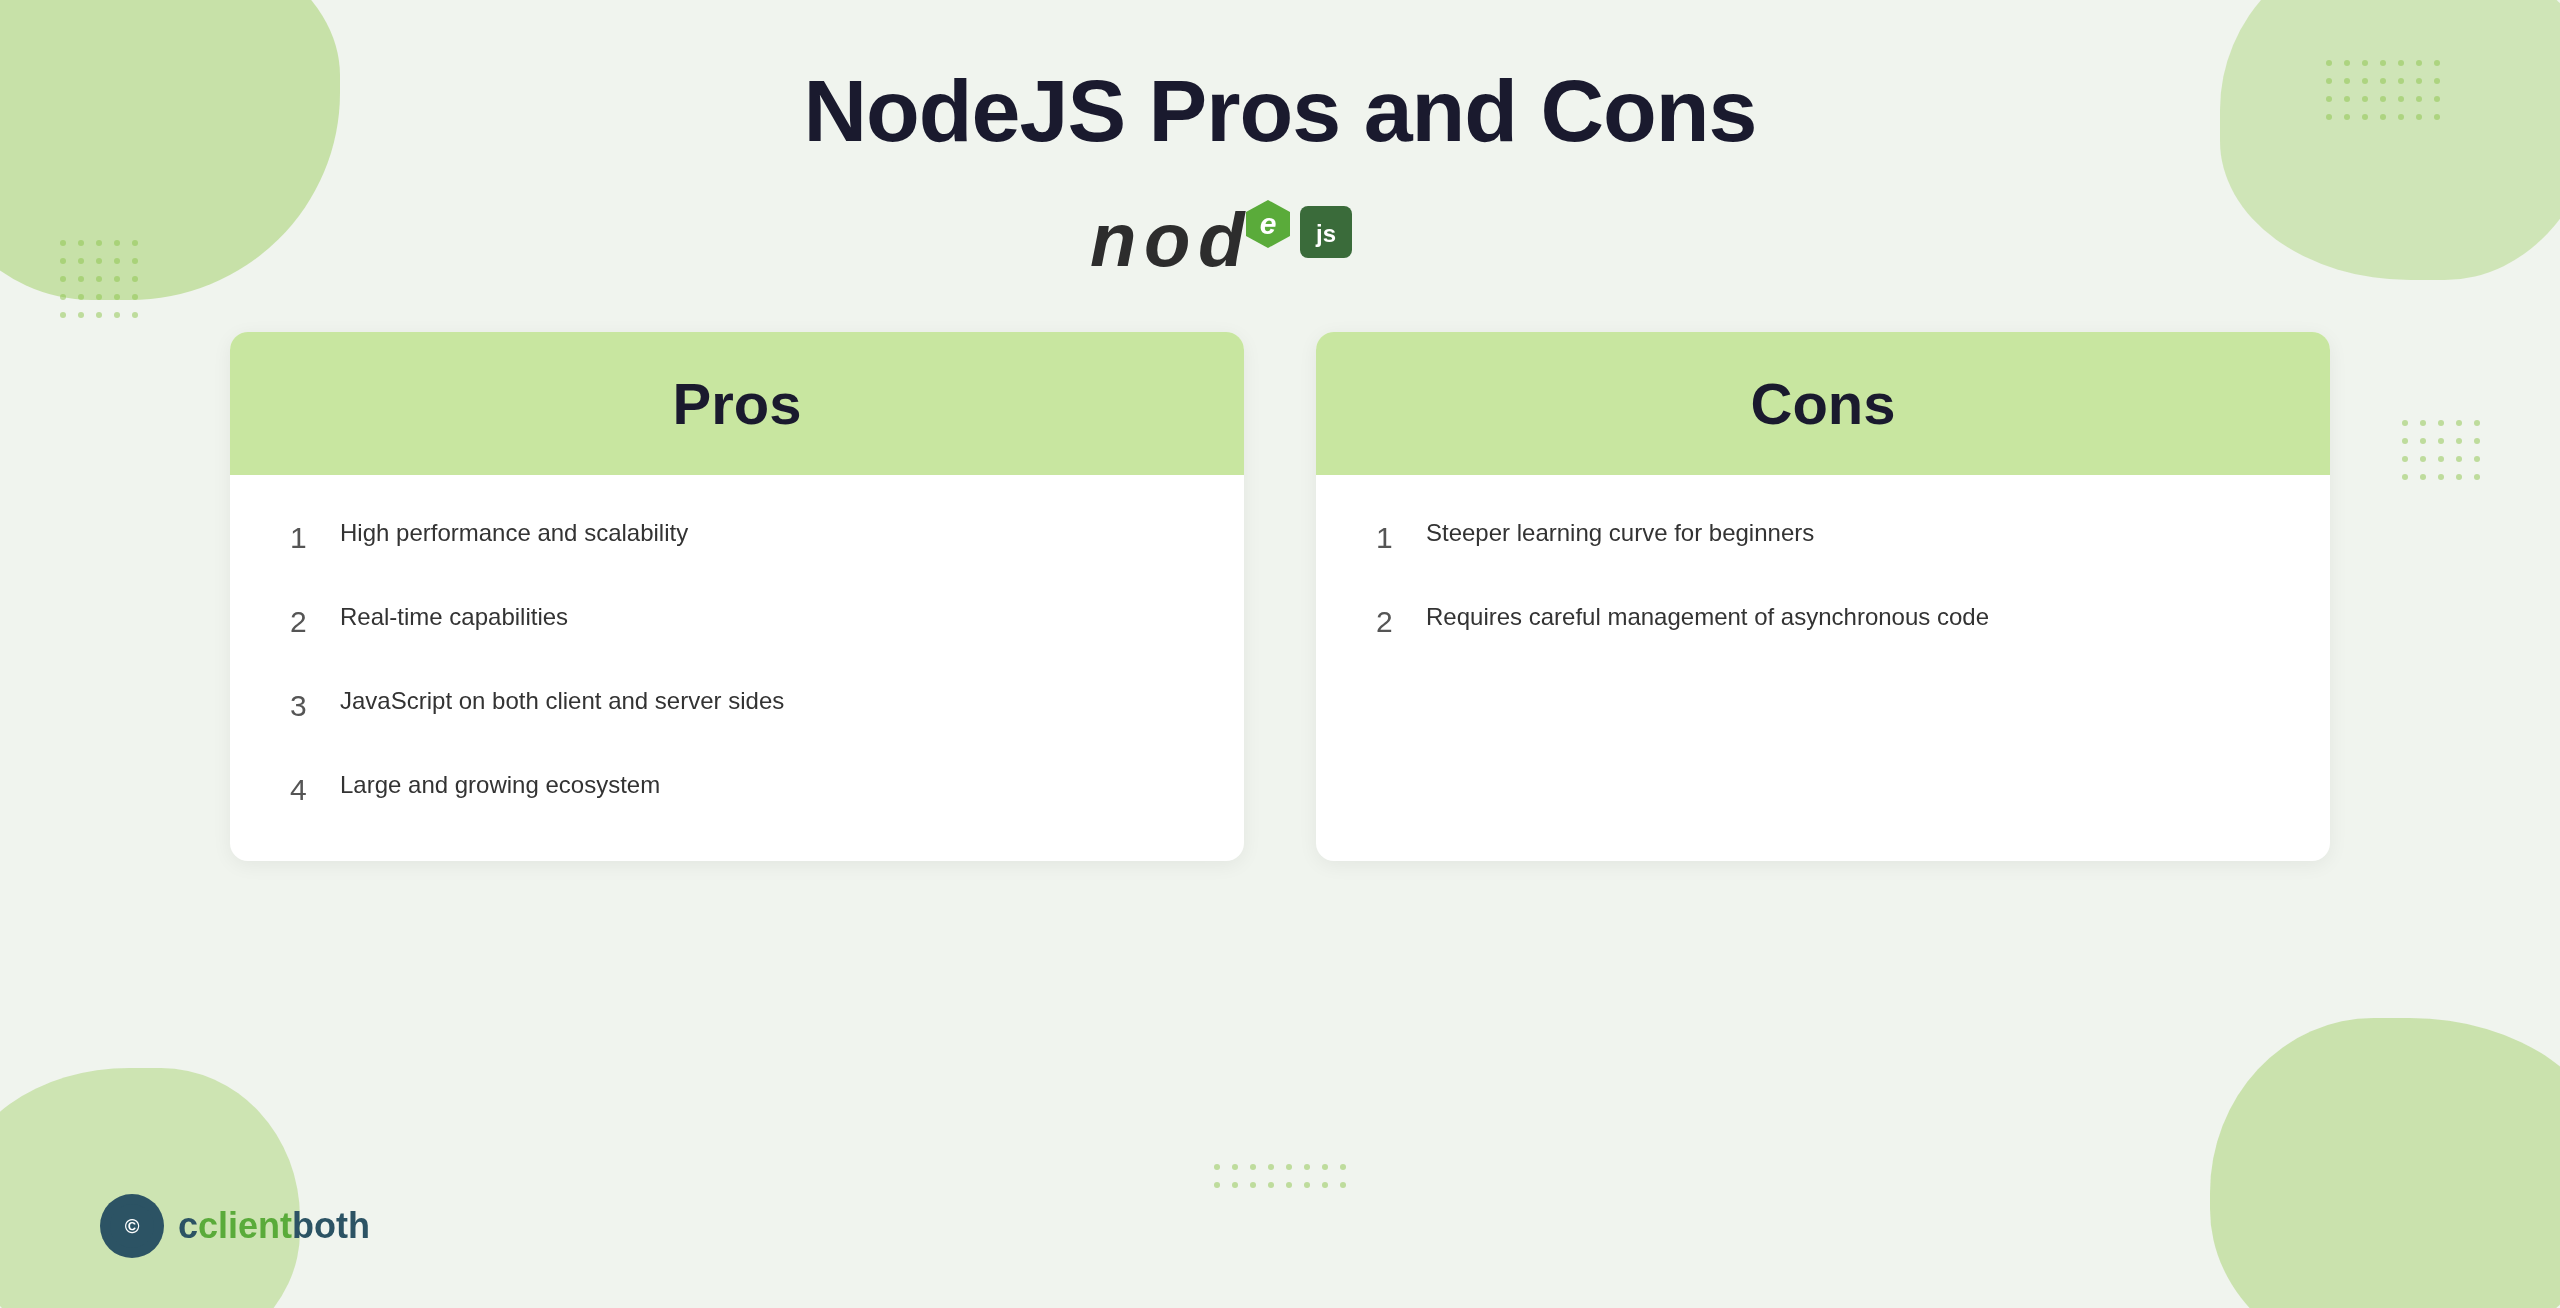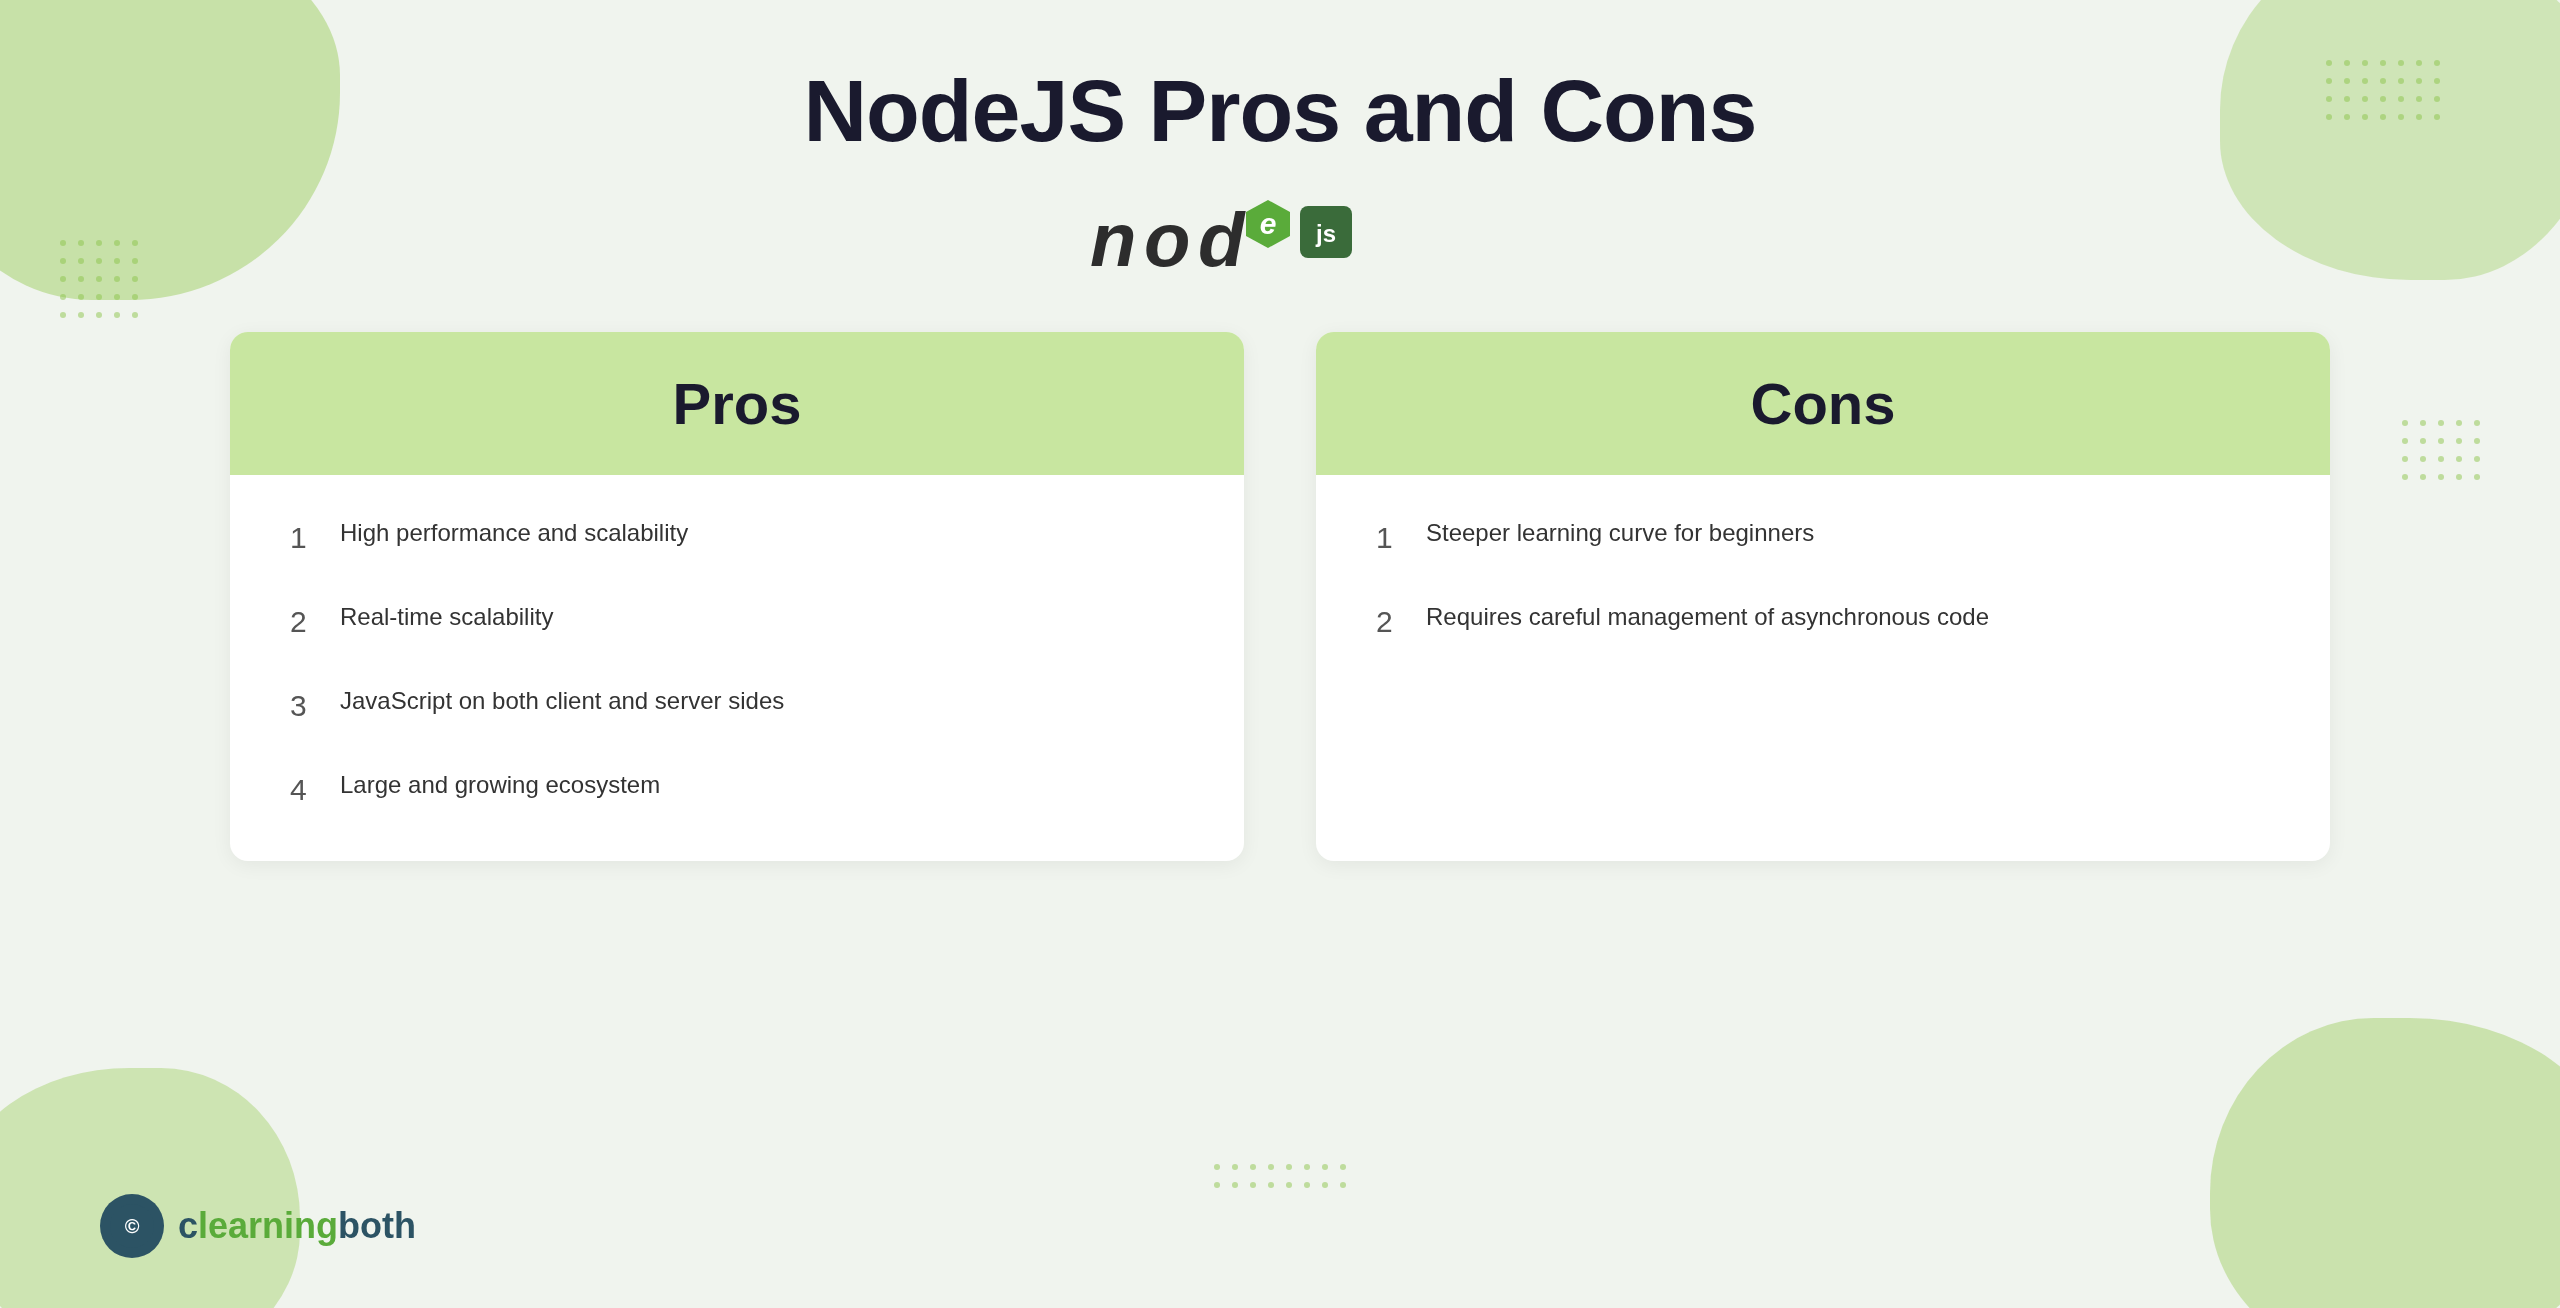--- a/index.html
+++ b/index.html
@@ -362,21 +362,21 @@
       </div>
       <div class="card-body">
 
         <div class="list-item">
           <span class="list-number">1</span>
           <span class="list-text">High performance and scalability</span>
         </div>
 
         <div class="list-item">
           <span class="list-number">2</span>
-          <span class="list-text">Real-time scalability</span>
+          <span class="list-text">Real-time capabilities</span>
         </div>
 
         <div class="list-item">
           <span class="list-number">3</span>
           <span class="list-text">JavaScript on both client and server sides</span>
         </div>
 
         <div class="list-item">
           <span class="list-number">4</span>
           <span class="list-text">Large and growing ecosystem</span>
@@ -409,15 +409,15 @@
 </div>
 
 <div class="footer-logo">
   <div class="footer-logo-icon">
     <svg width="46" height="46" viewBox="0 0 46 46">
       <circle cx="23" cy="23" r="22" fill="#2c5364"></circle>
       <text x="23" y="30" text-anchor="middle" font-family="Arial" font-size="20" font-weight="800" fill="white">©</text>
     </svg>
   </div>
   <span class="footer-brand-text">
-    <span style="color:#2c5364;">c</span><span class="green">learning</span><span style="color:#2c5364;">both</span>
+    <span style="color:#2c5364;">c</span><span class="green">client</span><span style="color:#2c5364;">both</span>
   </span>
 </div>
 
 </body></html>

